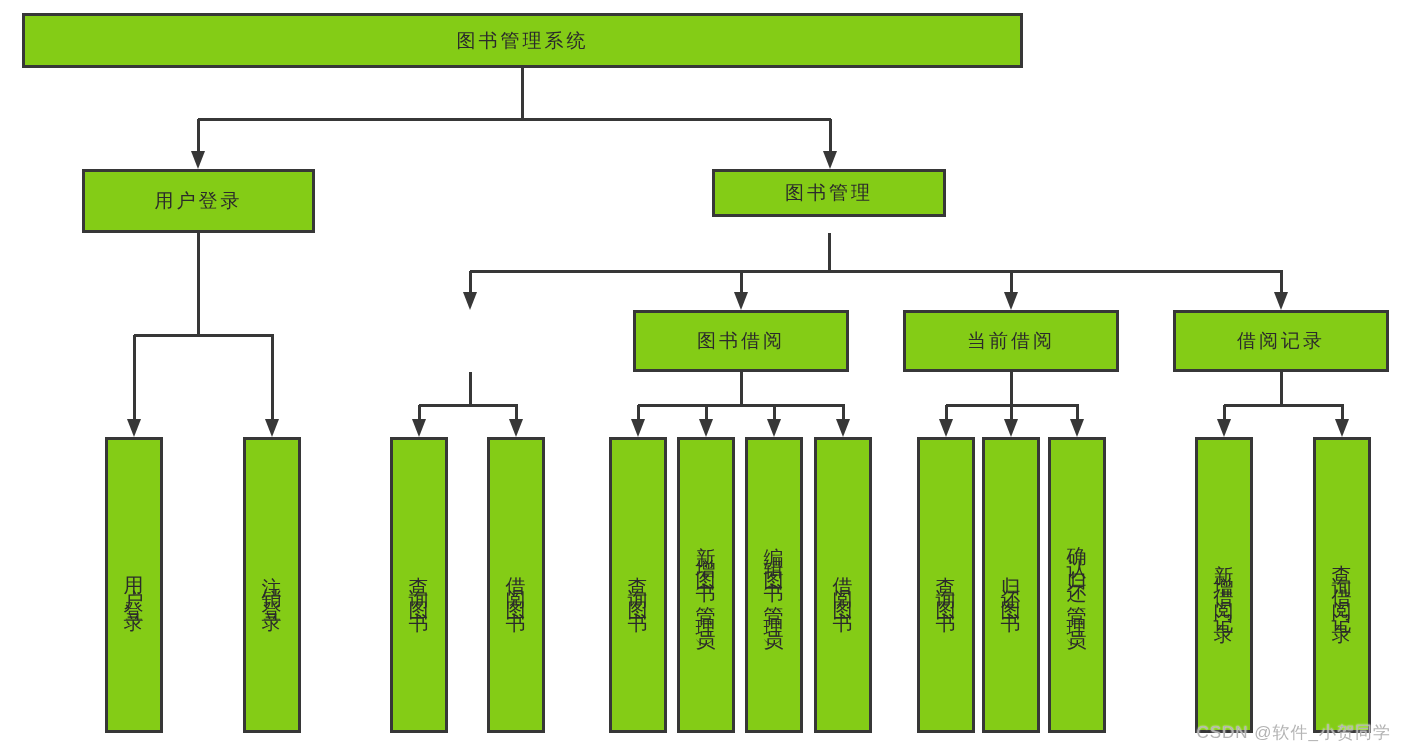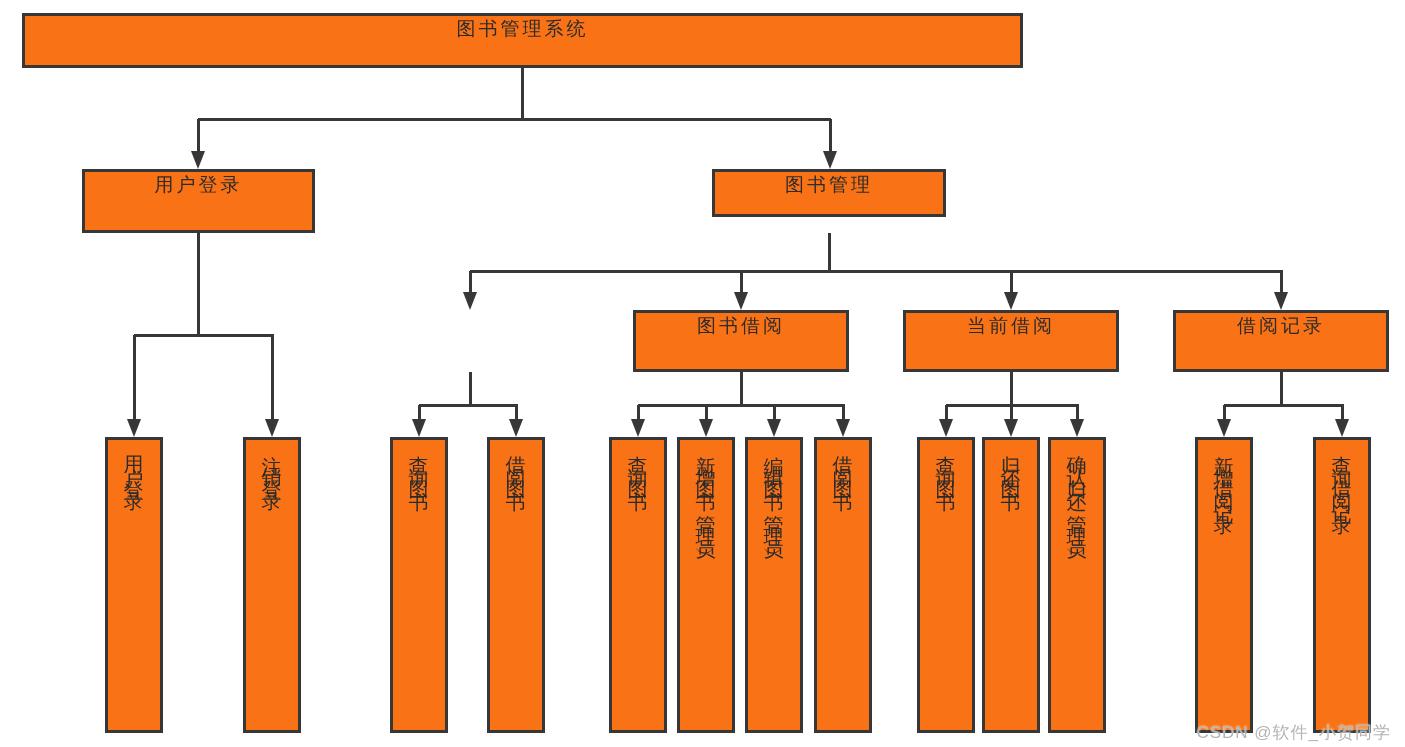--- a/index.html
+++ b/index.html
@@ -6,25 +6,25 @@
   #canvas {
     position: relative;
     width: 1405px;
     height: 747px;
     background: #ffffff;
     font-family: "Liberation Sans", sans-serif;
     overflow: hidden;
   }
   .box {
     position: absolute;
-    background: #f97316;
+    background: #84cc16;
     border: 3px solid #373737;
     box-sizing: border-box;
     display: flex;
-    align-items: flex-start;
+    align-items: center;
     justify-content: center;
     color: #2b2b2b;
     font-size: 19px;
     letter-spacing: 3px;
     z-index: 2;
   }
   .box span { white-space: nowrap; }
   .box.v span {
     writing-mode: vertical-rl;
     text-orientation: mixed;

